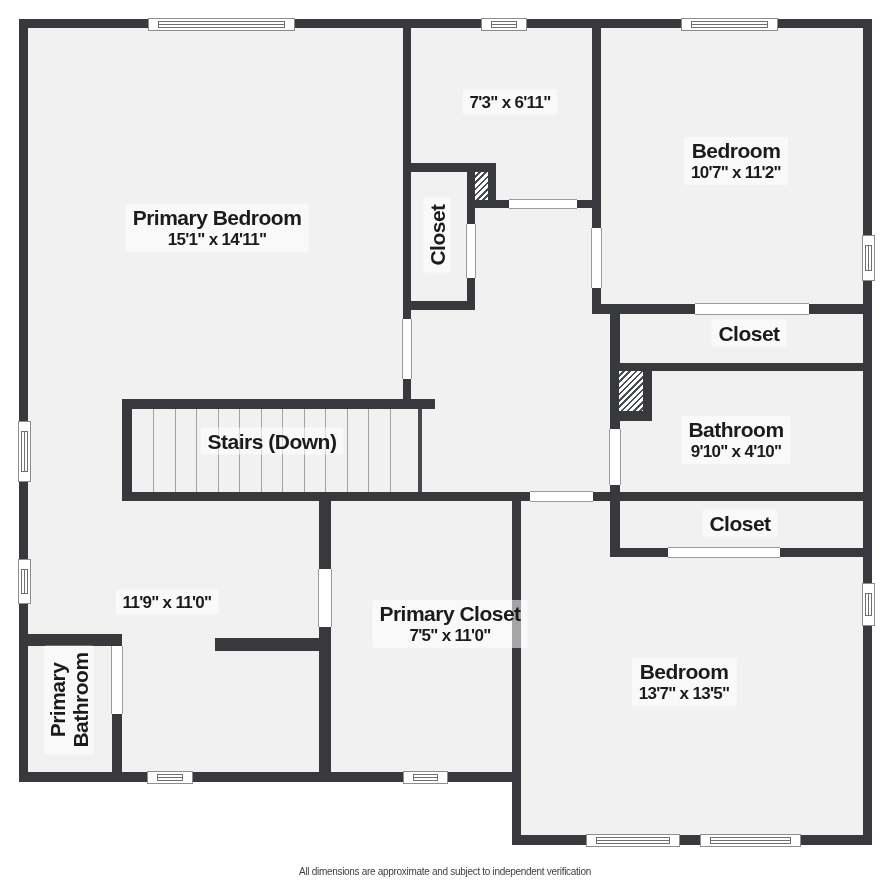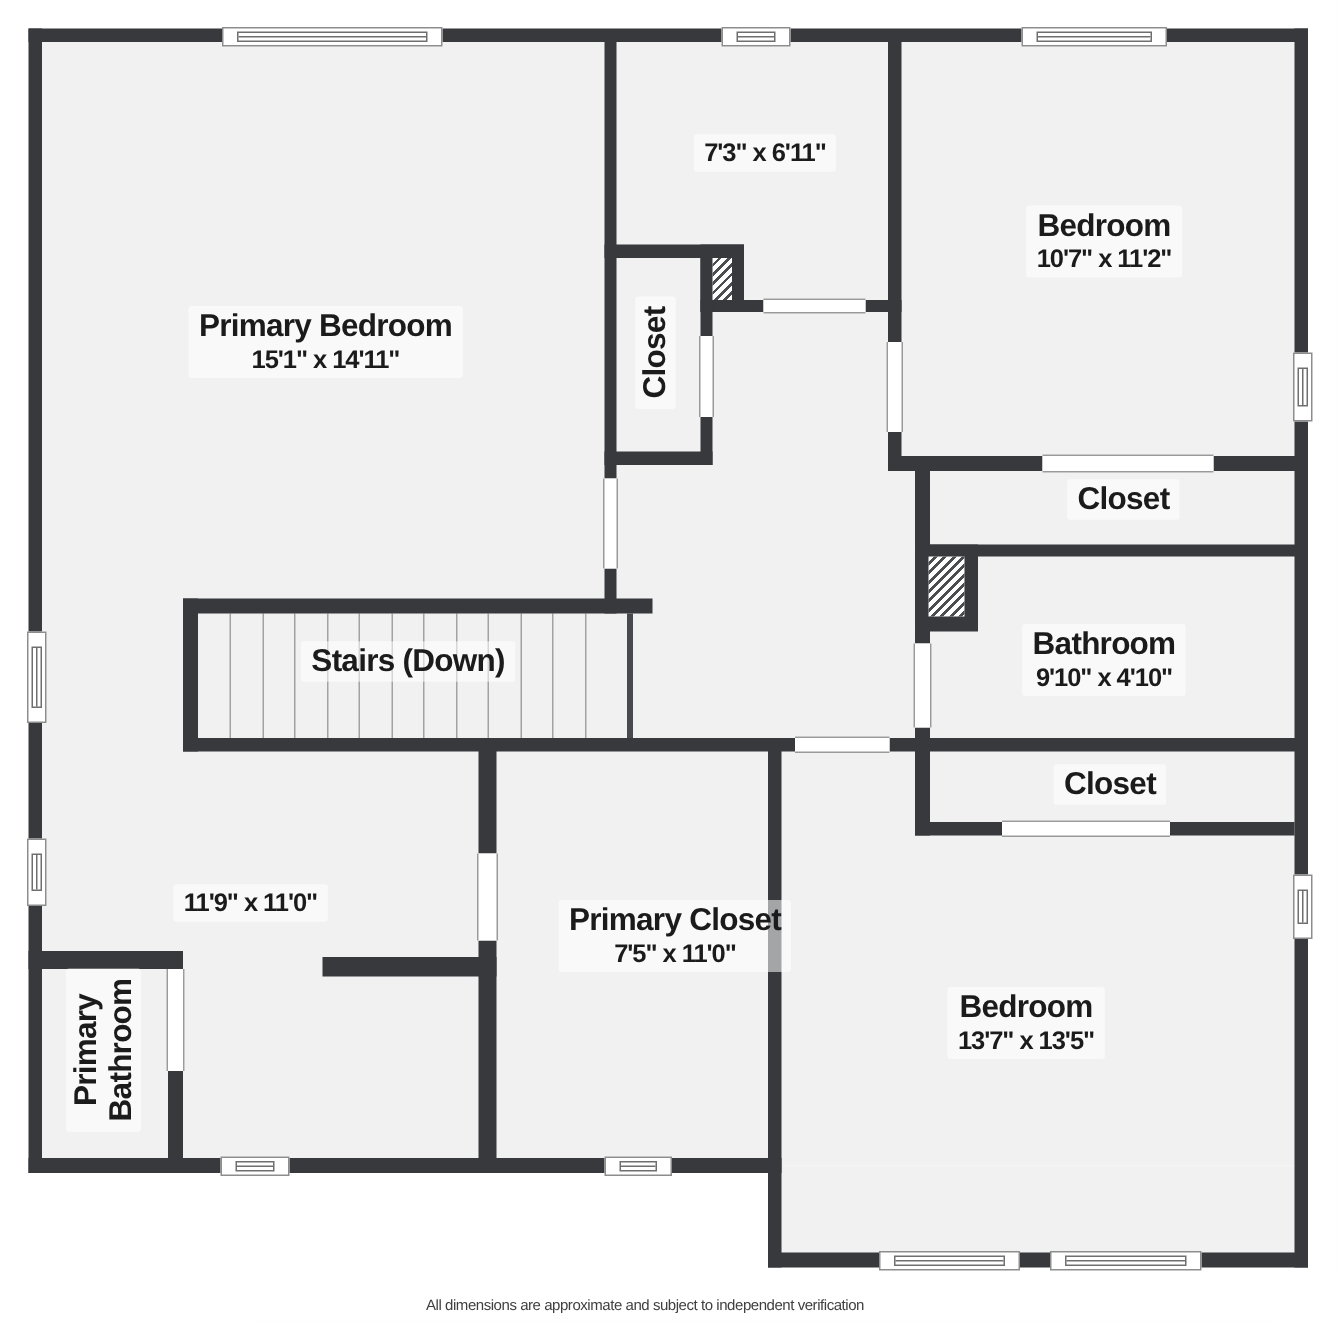--- a/index.html
+++ b/index.html
@@ -195,14 +195,14 @@
       </div>
       <div class="room-label vert" style="left: 69px; top: 700px;">
         <div class="title">Primary</div>
         <div class="title">Bathroom</div>
       </div>
       <div class="room-label" style="left: 684px; top: 682px;">
         <div class="title">Bedroom</div>
         <div class="dims">13'7" x 13'5"</div>
       </div>
     </div>
-  <div id="footer" style="left: 430px; top: 871px;">All dimensions are approximate and subject to independent verification</div>
+  <div id="footer" style="left: 445px; top: 871px;">All dimensions are approximate and subject to independent verification</div>
 </div>
 
 </body></html>

